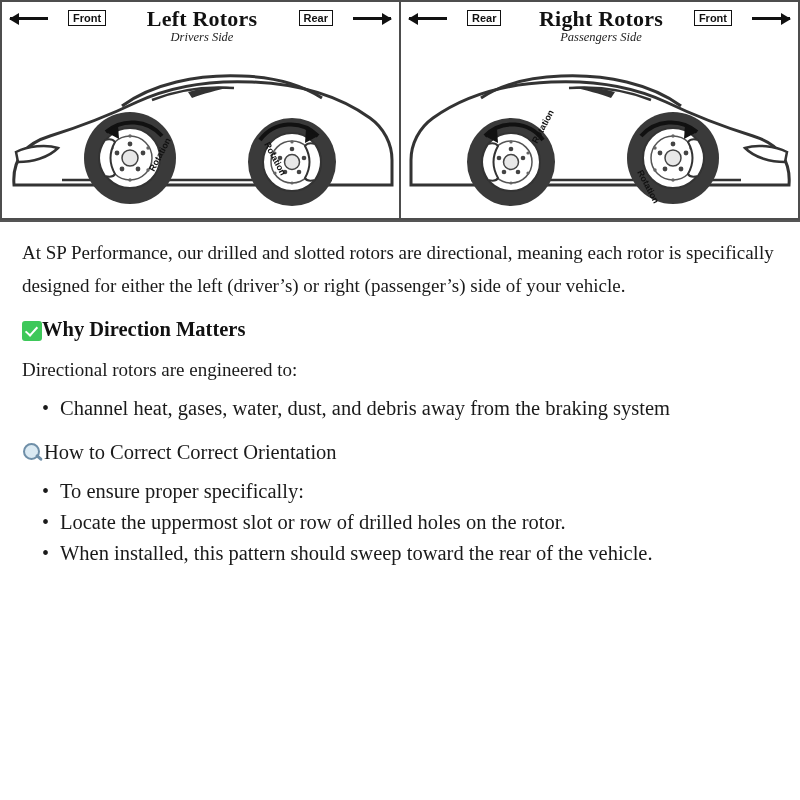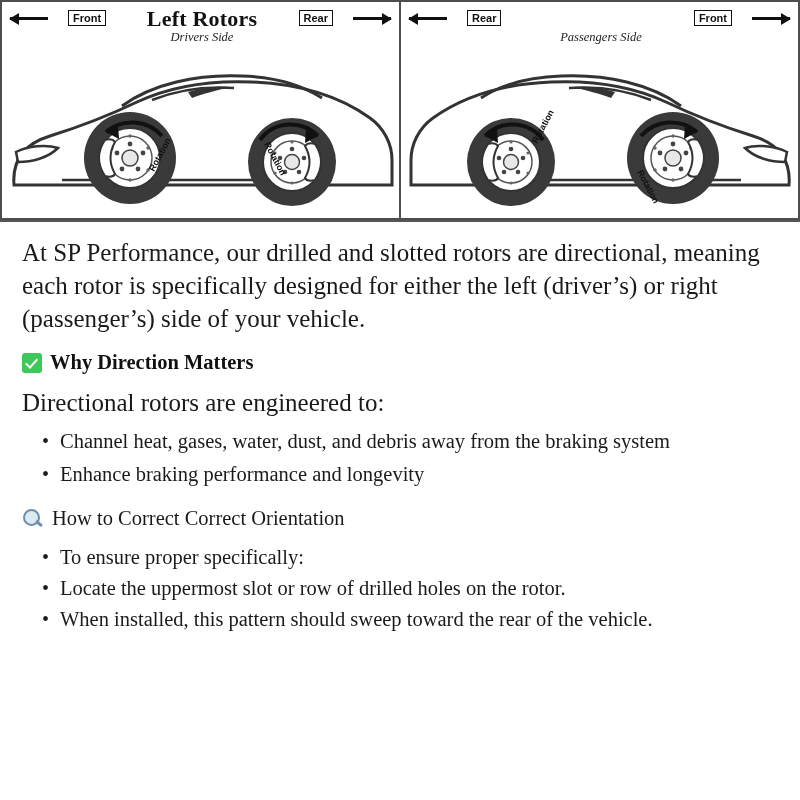--- a/index.html
+++ b/index.html
@@ -120,28 +120,28 @@
 
   .car-svg { position: absolute; left: 0; top: 38px; }
 
   
   .body {
     padding: 14px 22px 0 22px;
     box-sizing: border-box;
   }
   p.para {
     margin: 0 0 6px 0;
-    font-size: 25px;
+    font-size: 19px;
     line-height: 33px;
     color: #1a1a1a;
   }
   .h-row {
     display: flex;
-    align-items: center;
-    gap: 8px;
+    align-items: flex-end;
+    gap: 0;
     margin: 16px 0 12px 0;
   }
   .h-row .htext {
     font-size: 20.5px;
     font-weight: bold;
     color: #111;
   }
   .check-icon {
     width: 20px;
     height: 20px;
@@ -296,20 +296,21 @@
 
     <div class="panel right">
       <div class="tag tl">
         <span class="arrow-line l"></span>
         <span class="lbl">Rear</span>
       </div>
       <div class="tag tr">
         <span class="lbl">Front</span>
         <span class="arrow-line r"></span>
       </div>
+      <div class="panel-title">Right Rotors</div>
       <div class="panel-sub">Passengers Side</div>
 
       <svg class="car-svg" width="400" height="180" viewBox="0 0 400 180">
         <g transform="translate(400,0) scale(-1,1)">
           <path d="M12,145 C10,120 22,104 48,96 C80,86 110,74 135,62 C165,48 205,40 250,42 C300,44 340,58 368,78 C382,88 390,104 390,120 L390,145 L12,145 Z" fill="#ffffff" stroke="#333" stroke-width="3"></path>
           <path d="M120,66 C150,44 195,34 240,36 C272,37 300,45 320,58" fill="none" stroke="#333" stroke-width="3"></path>
           <path d="M150,60 C175,50 205,46 232,48" fill="none" stroke="#333" stroke-width="2.5"></path>
           <path d="M186,52 C200,48 214,46 228,47 C216,50 200,54 190,58 Z" fill="#333"></path>
           <path d="M14,112 C26,106 44,104 56,108 C46,118 30,122 16,122 Z" fill="#fff" stroke="#333" stroke-width="2.5"></path>
           <path d="M60,140 L330,140" stroke="#333" stroke-width="2.5" fill="none"></path>
@@ -369,21 +370,20 @@
 
     <div class="h-row">
       <span class="check-icon"></span>
       <span class="htext">Why Direction Matters</span>
     </div>
 
     <p class="para">Directional rotors are engineered to:</p>
 
     <ul class="bullets">
       <li>Channel heat, gases, water, dust, and debris away from the braking system</li>
-      <li>Enhance braking performance and longevity</li>
     </ul>
 
     <div class="h-row">
       <span class="mag-icon">
         <span class="glass"></span>
           <span class="handle"></span>
       </span>
       <span class="subhead">How to Correct Correct Orientation</span>
     </div>
 

